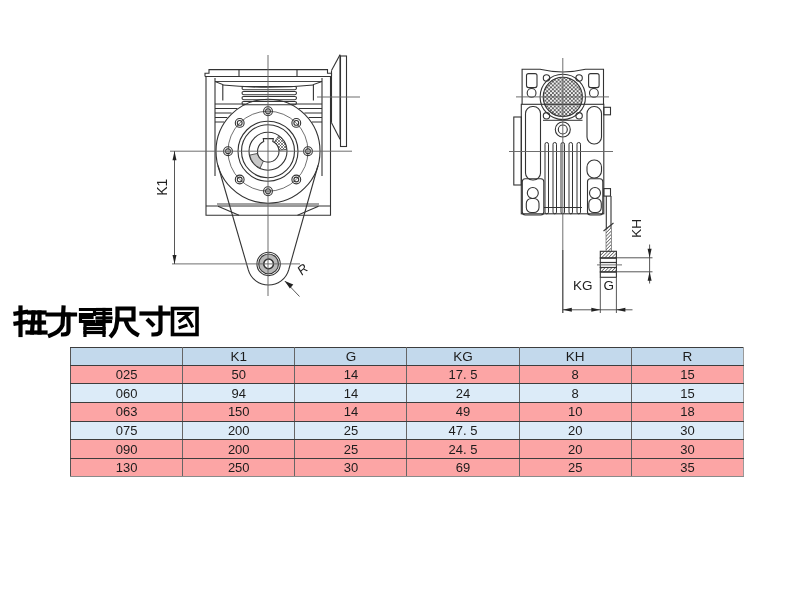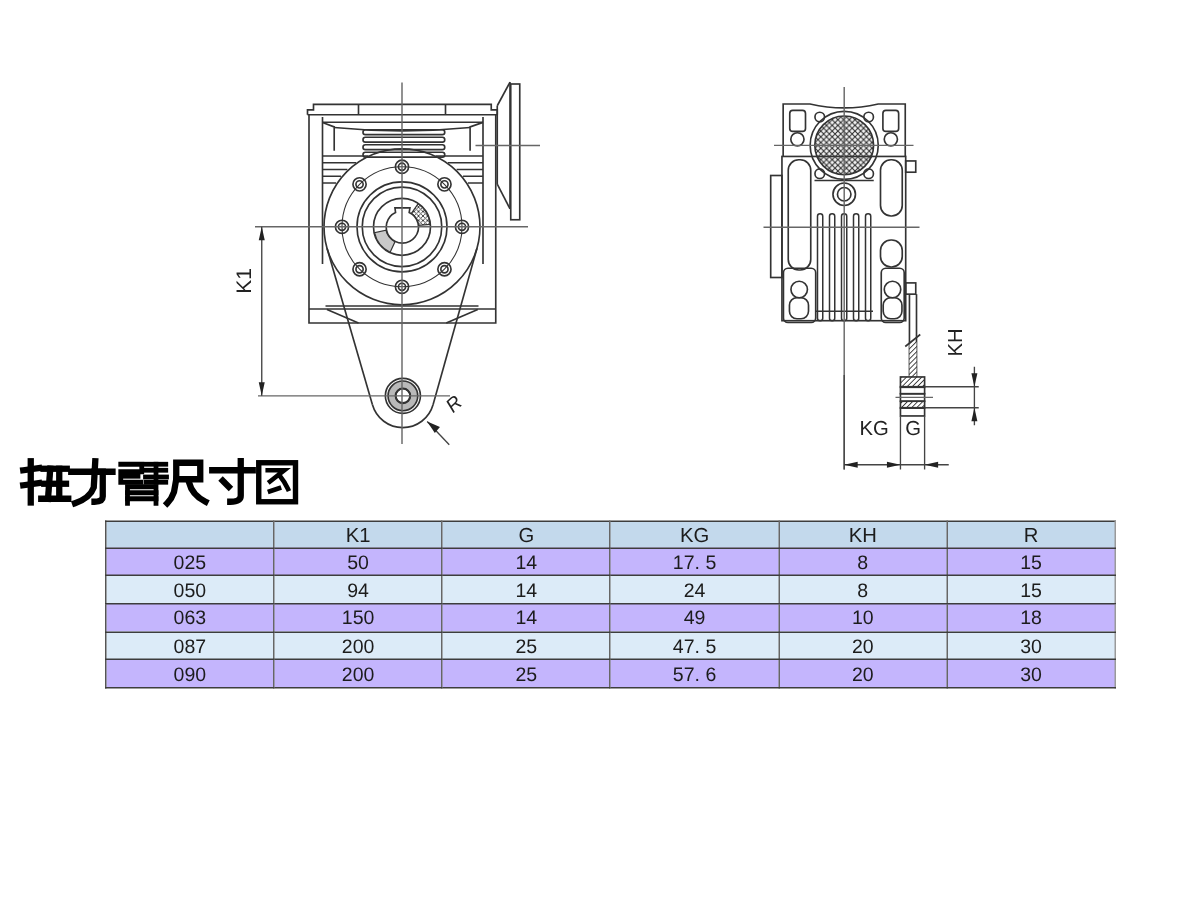--- a/index.html
+++ b/index.html
@@ -3,21 +3,21 @@
 <meta charset="utf-8">
 <style>
 html,body{margin:0;padding:0;}
 body{width:800px;height:600px;background:#ffffff;font-family:"Liberation Sans",sans-serif;position:relative;overflow:hidden;}
 #draw{position:absolute;left:0;top:0;}
 #tbl{position:absolute;left:70px;top:347px;border-collapse:collapse;table-layout:fixed;width:674px;}
 #tbl td{padding:0;text-align:center;vertical-align:middle;font-size:13px;color:#1c1c1c;height:17.65px;
  border-left:1px solid #666;border-right:1px solid #666;border-bottom:1.6px solid #3d3d3d;}
 #tbl tr.hd td{height:16.65px;font-size:13.5px;background:#c3d9ec;border-top:1.8px solid #3d3d3d;}
 #tbl tr.b td{background:#dcebf8;}
-#tbl tr.w td{background:#c4b5fd;}
+#tbl tr.w td{background:#fca5a5;}
 #tbl tr.last td{border-bottom:1px solid #8a8a8a;}
 #tbl td:first-child{border-left:1.2px solid #555;}
 #tbl td:last-child{border-right:1px solid #9a9a9a;}
 </style>
 </head>
 <body>
 <svg id="draw" width="800" height="347" viewBox="0 0 800 347">
 <defs>
 <pattern id="hatch" width="3.2" height="3.2" patternUnits="userSpaceOnUse" patternTransform="rotate(45)">
   <rect width="3.2" height="3.2" fill="#ffffff"></rect>
@@ -284,45 +284,53 @@
       </tr>
 <tr class="w">
         <td>025</td>
         <td>50</td>
         <td>14</td>
         <td>17. 5</td>
         <td>8</td>
         <td>15</td>
       </tr>
 <tr class="b">
-        <td>050</td>
+        <td>060</td>
         <td>94</td>
         <td>14</td>
         <td>24</td>
         <td>8</td>
         <td>15</td>
       </tr>
 <tr class="w">
         <td>063</td>
         <td>150</td>
         <td>14</td>
         <td>49</td>
         <td>10</td>
         <td>18</td>
       </tr>
 <tr class="b">
-        <td>087</td>
+        <td>075</td>
         <td>200</td>
         <td>25</td>
         <td>47. 5</td>
         <td>20</td>
         <td>30</td>
       </tr>
 <tr class="w">
         <td>090</td>
         <td>200</td>
         <td>25</td>
-        <td>57. 6</td>
+        <td>24. 5</td>
         <td>20</td>
         <td>30</td>
       </tr>
+<tr class="w last">
+        <td>130</td>
+        <td>250</td>
+        <td>30</td>
+        <td>69</td>
+        <td>25</td>
+        <td>35</td>
+      </tr>
 </tbody>
   </table>
 
 </body></html>

